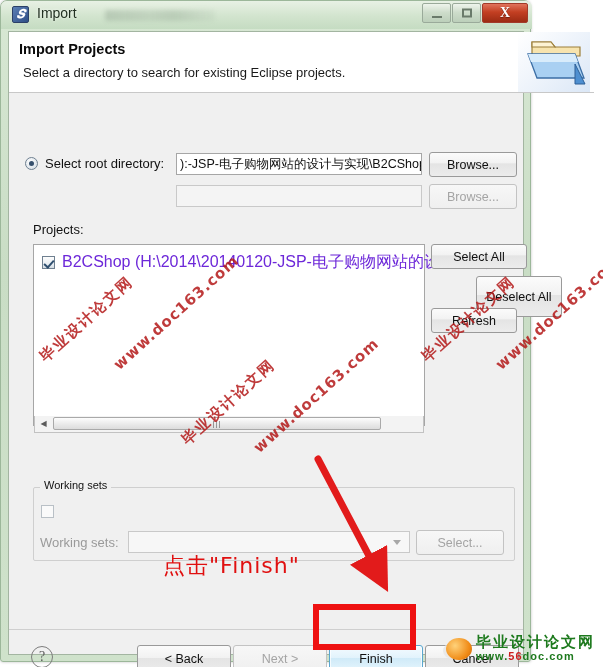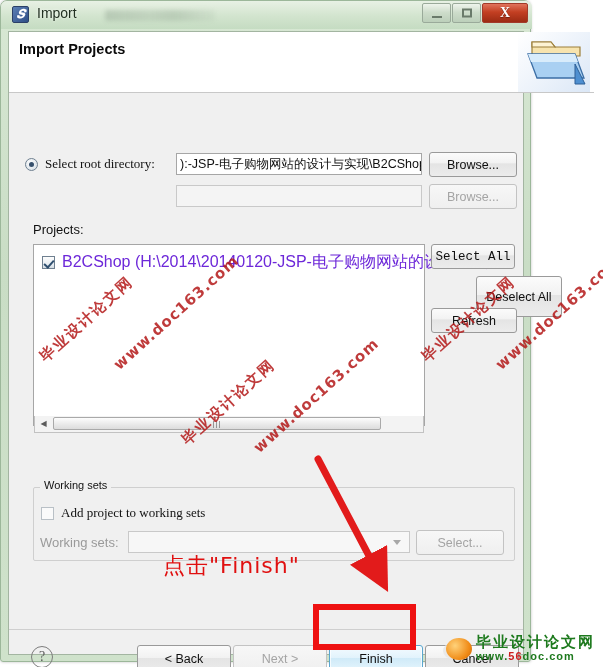--- a/index.html
+++ b/index.html
@@ -120,21 +120,21 @@
     background: radial-gradient(circle at 40% 35%, #fdfdfd, #dfe6ec 70%, #c2ccd4);
     position: relative;
     flex: none;
   }
   .radio.checked::after {
     content:''; position: absolute;
     left: 3px; top: 3px; width: 5px; height: 5px;
     border-radius: 50%; background: #36506d;
   }
   .radio.disabled { border-color:#b4bcc2; background:#f3f5f6; }
-  .lbl { font-size: 13px; color: #111; margin-left: 7px; white-space: nowrap; font-family: Liberation Serif, serif; }
+  .lbl { font-size: 13px; color: #111; margin-left: 7px; white-space: nowrap; }
 
   .textfield {
     position: absolute;
     height: 22px;
     border: 1px solid #a6a6a6;
     background: #ffffff;
     font-size: 12.5px;
     color: #101010;
     padding: 0 3px;
     display: flex; align-items: center;
@@ -357,20 +357,21 @@
         <div class="wb close">
           <span class="g cls-g">X</span>
         </div>
       </div>
     </div>
 
     <div class="client">
 
       <div class="header">
         <div class="header-title">Import Projects</div>
+        <div class="header-sub">Select a directory to search for existing Eclipse projects.</div>
         <div class="header-icon">
           <svg width="72" height="60" viewBox="0 0 72 60">
             <path d="M14 10 L33 10 L37 15 L62 15 L62 24 L14 24 Z" fill="#f7e4ae" stroke="#9c7f3a" stroke-width="1.2"></path>
             <path d="M14 10 L33 10 L37 15 L14 15 Z" fill="#fdf3d4" stroke="#9c7f3a" stroke-width="1.2"></path>
             <path d="M10 22 L57 22 L66 46 L19 46 Z" fill="#a9d0f2" stroke="#3b6ea5" stroke-width="1.3"></path>
             <path d="M10 22 L57 22 L60 30 L13 30 Z" fill="#d8ecfb" stroke="none"></path>
             <path d="M57 32 L67 52 L57 52 Z" fill="#4e8fd0" stroke="#2d5f96" stroke-width="1"></path>
           </svg>
         </div>
       </div>
@@ -397,31 +398,30 @@
           <span class="checkbox checked"></span>
           <span style="margin-left:7px;">B2CShop (H:\2014\20140120-JSP-电子购物网站的设计与实现\</span>
         </div>
       </div>
 
       <div class="hscroll">
         <div class="hs-left">◀</div>
         <div class="hs-thumb">|||</div>
       </div>
 
-      <div class="btn" style="left:422px; top:212px; width:84px; height:25px;font-family:Liberation Mono, monospace;">Select All</div>
+      <div class="btn" style="left:422px; top:212px; width:96px; height:25px;">Select All</div>
       <div class="btn" style="left:446px; top:244px; width:86px; height:41px;margin-left:21px;">Deselect All</div>
       <div class="btn" style="left:422px; top:276px; width:86px; height:25px;">Refresh</div>
 
 
       <div class="groupbox"></div>
       <div class="group-title">Working sets</div>
 
       <div class="row-radio" style="left:32px; top:473px;">
         <span class="checkbox plain"></span>
-        <span class="lbl">Add project to working sets</span>
       </div>
 
       <div class="section-label dim" style="left:31px; top:503px; color:#9a9a9a;">Working sets:</div>
       <div class="combo" style="left:119px; top:499px; width:282px;">
         <span style="flex:1; font-size:12.5px; color:#9a9a9a; padding-left:4px;"></span>
         <span class="arrow"></span>
       </div>
       <div class="btn disabled" style="left:407px; top:498px; width:88px; height:25px;">Select...</div>
 
       <div class="sep"></div>

